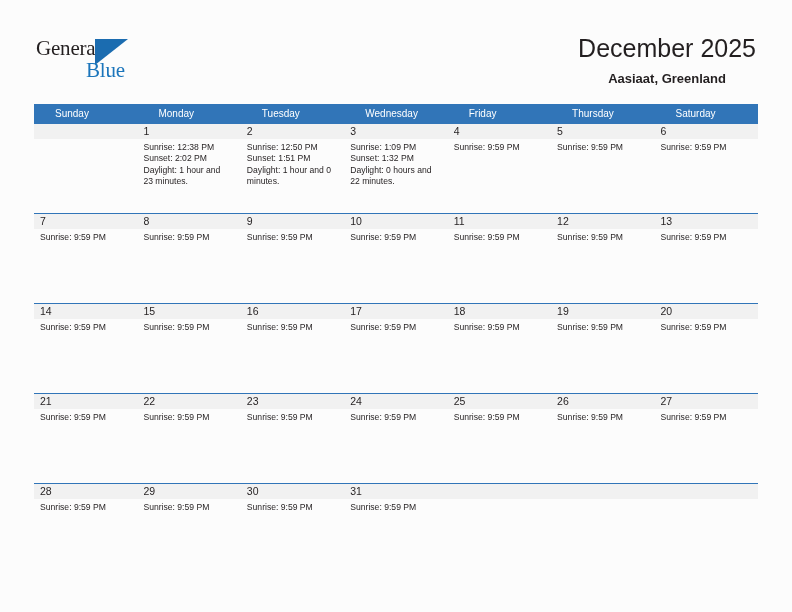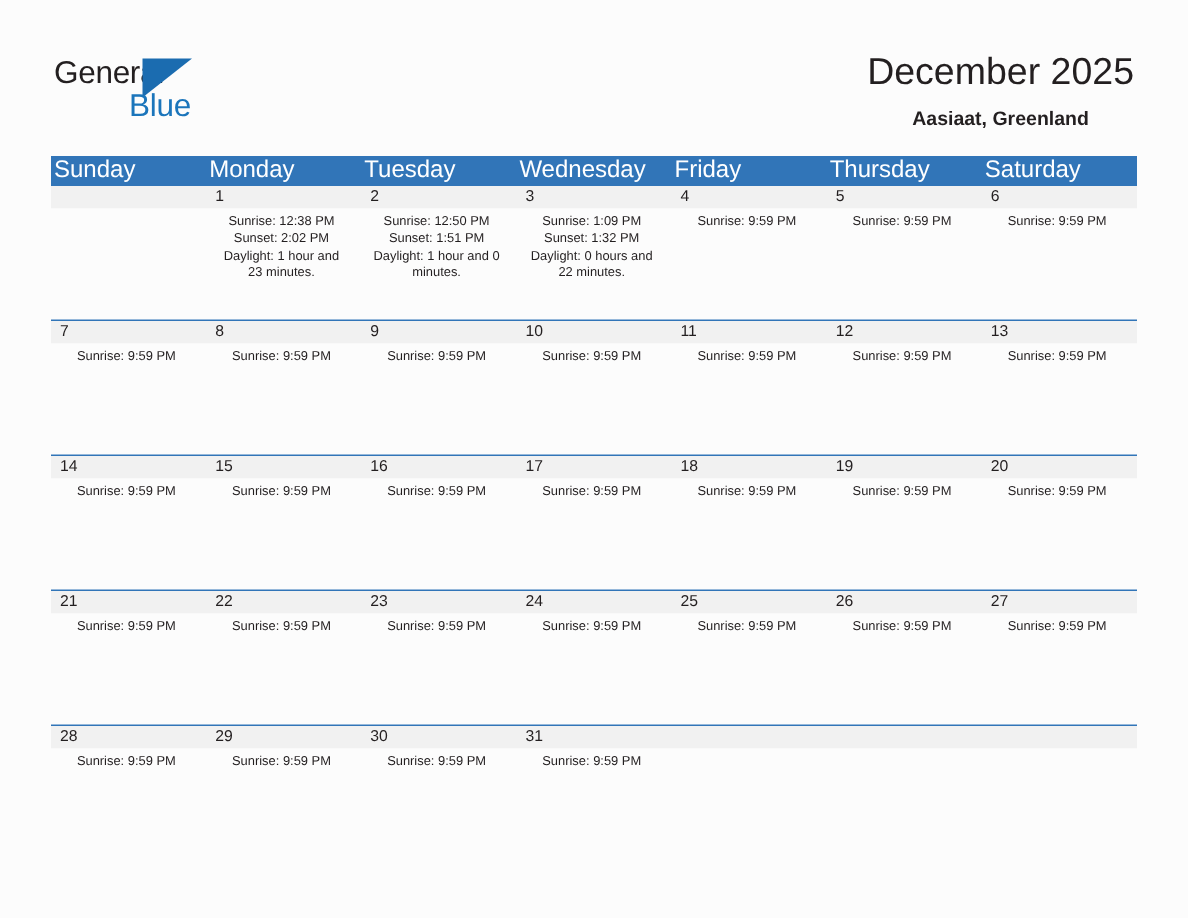--- a/index.html
+++ b/index.html
@@ -30,20 +30,21 @@
     width: 792px;
     height: 100px;
   }
 
   .logo {
     position: absolute;
     left: 36px;
     top: 36px;
     width: 130px;
     height: 50px;
+    font-family: Liberation Serif, serif;
   }
   .logo-general {
     position: absolute;
     left: 0;
     top: 0;
     font-size: 21px;
     letter-spacing: -0.2px;
     color: #231f20;
     line-height: 25px;
   }
@@ -99,23 +100,23 @@
   }
 
   .weekday-row {
     display: flex;
     background: #3175b8;
     height: 20px;
   }
   .weekday-cell {
     flex: 1 1 0;
     color: #ffffff;
-    font-size: 16px;
+    font-size: 10px;
     line-height: 20px;
-    padding-left: 2px;
+    padding-left: 21px;
     box-sizing: border-box;
     white-space: nowrap;
     overflow: hidden;
   }
 
   .week {
     border-top: 1.3px solid #3175b8;
   }
   .week:first-of-type {
     border-top: none;
@@ -144,21 +145,20 @@
     flex: 1 1 0;
     padding: 3px 9px 0 6px;
     box-sizing: border-box;
     font-size: 8.6px;
     line-height: 11.4px;
     color: #231f20;
   }
   .info-line {
     display: block;
     white-space: normal;
-    text-align: center;
   }
 </style>
 </head>
 <body>
 
 <div class="page">
 
   <div class="header">
 
     <div class="logo">

